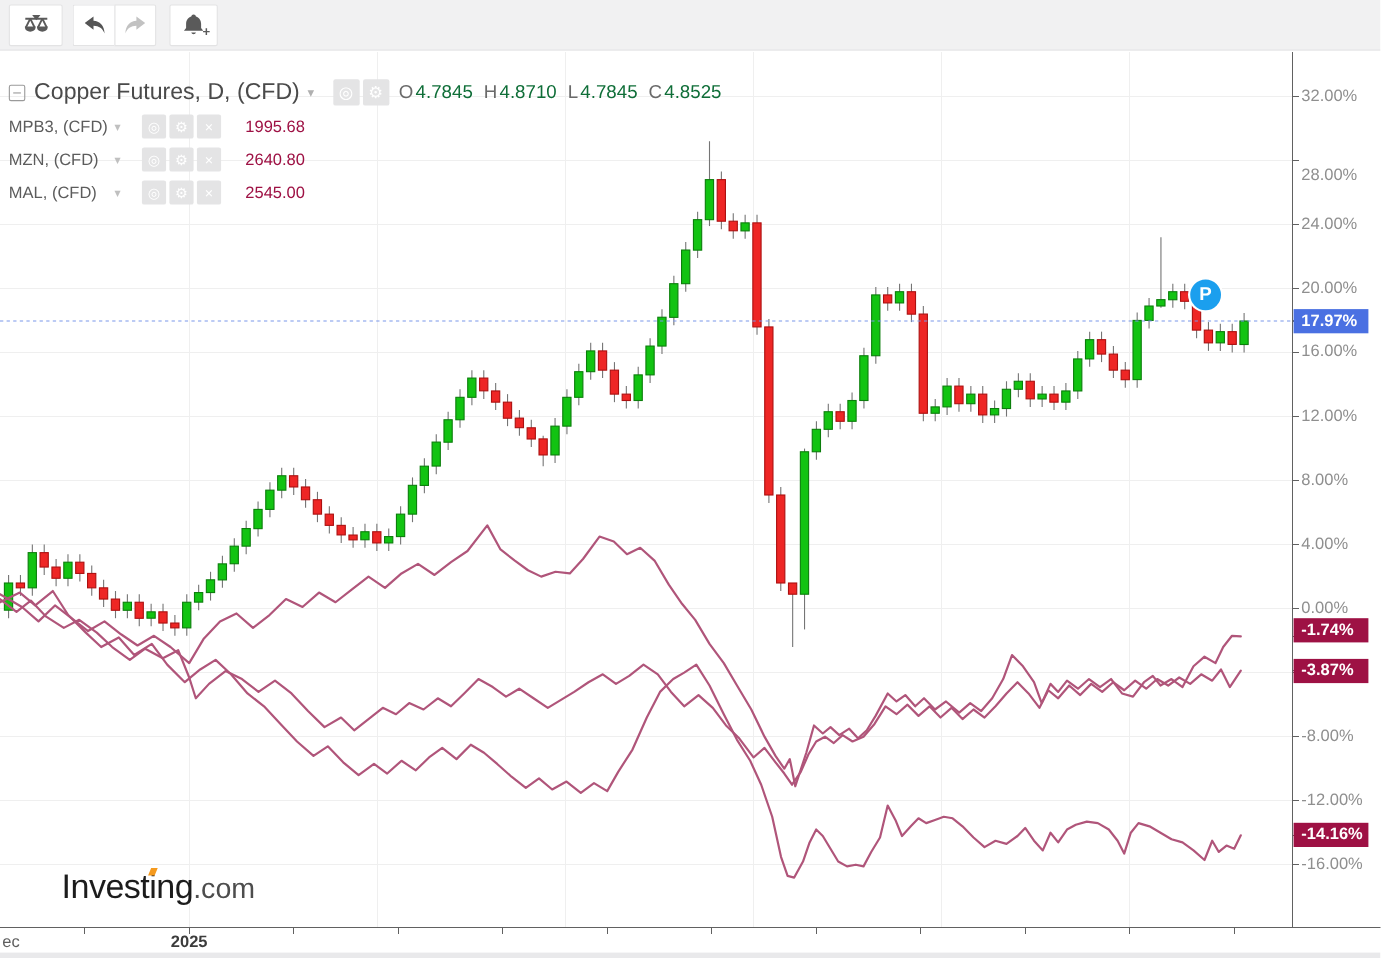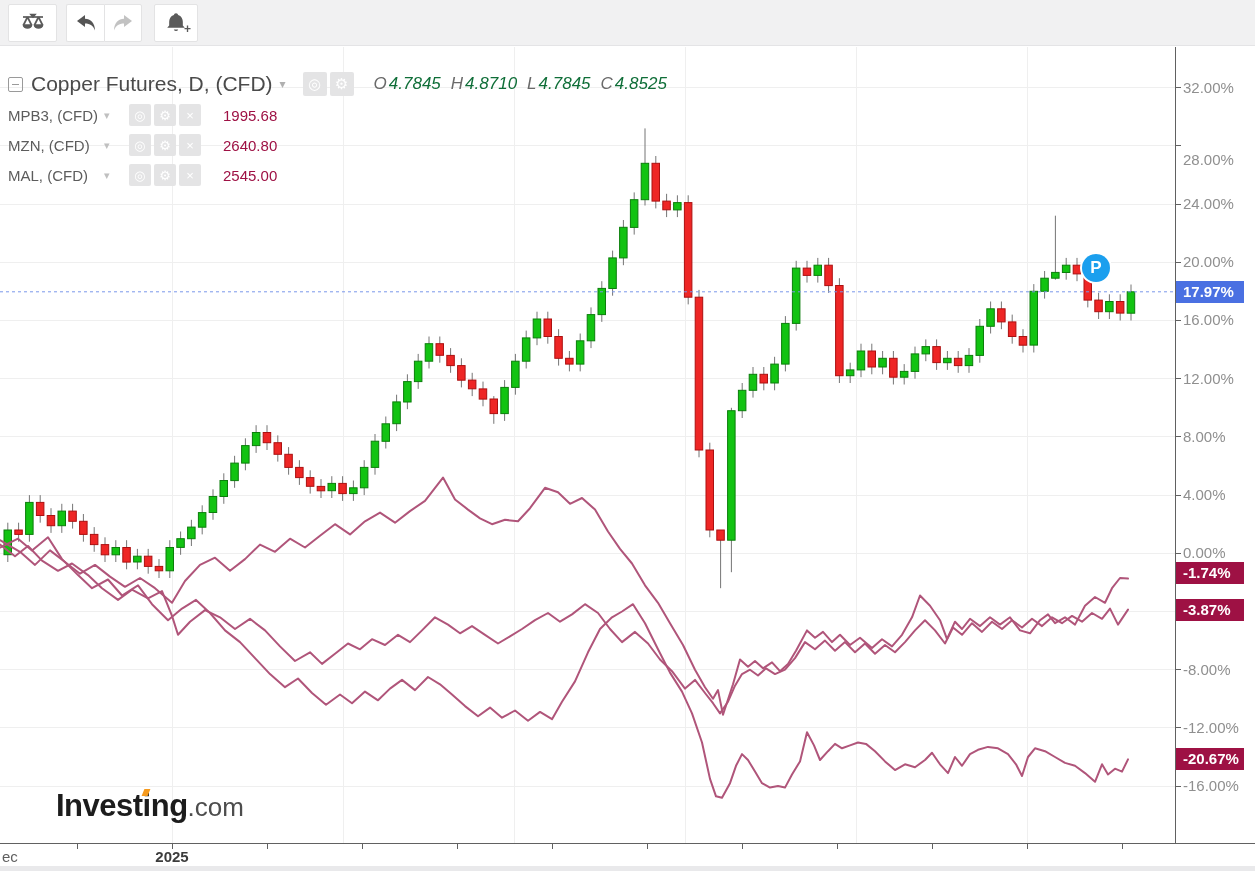--- a/index.html
+++ b/index.html
@@ -39,21 +39,21 @@
   .collapse-box { width:15px; height:15px; border:1px solid #9a9a9a;
     border-radius:2px; position:relative; margin-right:8px; cursor:pointer; }
   .collapse-box::after { content:""; position:absolute; left:3px; right:3px;
     top:6px; height:1px; background:#9a9a9a; }
   .legend-title { font-size:21px; color:#4a4a4a; cursor:pointer; }
   .caret { color:#b0b0b0; font-size:12px; margin-left:7px; cursor:pointer; }
   .chip { display:inline-flex; width:24px; height:24px; background:#e4e4e5;
     border-radius:2px; color:#fff; font-size:15px; align-items:center;
     justify-content:center; margin-left:3px; cursor:pointer; }
   .title-chips { margin-left:14px; display:inline-flex; }
-  .ohlc { font-size:17px; margin-left:20px;font-style:italic; }
+  .ohlc { font-size:17px; margin-left:9px; }
   .ohlc .lbl { color:#6a6a6a; }
   .ohlc .val { color:#0f6e38; margin-right:10px; margin-left:2px; }
   .series-row { display:flex; align-items:center; height:30px; }
   .series-name { font-size:15px; color:#5c5c5c; width:96px; cursor:pointer; }
   .series-caret { color:#c0c0c0; font-size:11px; width:22px; cursor:pointer; }
   .series-row .chip { width:22px; height:22px; font-size:13px; }
   .series-value { font-size:15px; color:#9e1144; margin-left:22px; }
 
   
   .y-label { position:absolute; left:1183px; font-size:15px; color:#8f8f8f;
@@ -72,21 +72,21 @@
 
   
   .x-label { position:absolute; top:848px; font-size:15px; color:#5f5f5f; }
   .x-label.year { font-weight:bold; color:#3c3c3c; transform:translateX(-50%); }
   .bottom-strip { position:absolute; left:0; top:866px; width:1255px;
     height:5px; background:#e9e9eb; }
 
   
   .logo { position:absolute; left:56px; top:788px; cursor:pointer;
     letter-spacing:-0.5px; }
-  .logo .main { font-size:31px; font-weight:bold; color:#1c1c1c; }
+  .logo .main { font-size:31px; font-weight:normal; color:#1c1c1c; }
   .logo .i-wrap { position:relative; }
   .logo .i-accent { position:absolute; left:0.5px; top:1px; width:6px;
     height:7px; background:#f59a1e; transform:skewX(-22deg); }
   .logo .com { font-size:26px; color:#4d4d4d; letter-spacing:0; }
 </style>
 </head>
 <body>
 
 <svg id="chart-svg" width="1255" height="871">
     <g>
@@ -453,21 +453,21 @@
     <div class="y-label" style="top: 544.3px;">0.00%</div>
     <div class="y-label" style="top: 602.512px;">-4.00%</div>
     <div class="y-label" style="top: 660.724px;">-8.00%</div>
     <div class="y-label" style="top: 718.936px;">-12.00%</div>
     <div class="y-label" style="top: 777.148px;">-16.00%</div>
   </div>
 <div id="badges">
     <div class="price-badge badge-blue" style="top: 280.783px;">17.97%</div>
     <div class="price-badge badge-maroon" style="top: 562px;">-1.74%</div>
     <div class="price-badge badge-maroon" style="top: 598.62px;">-3.87%</div>
-    <div class="price-badge badge-maroon" style="top: 748.37px;">-20.67%</div>
+    <div class="price-badge badge-maroon" style="top: 748.37px;">-14.16%</div>
   </div>
 <div class="p-marker" id="p-marker" style="left: 1082px; top: 254.061px;">
   <span>P</span>
 </div>
 <div id="x-axis">
     <div class="x-label" style="left: 2px;">ec</div>
     <div class="x-label year" style="left: 172px;">2025</div>
   </div>
 
 <div class="logo">

